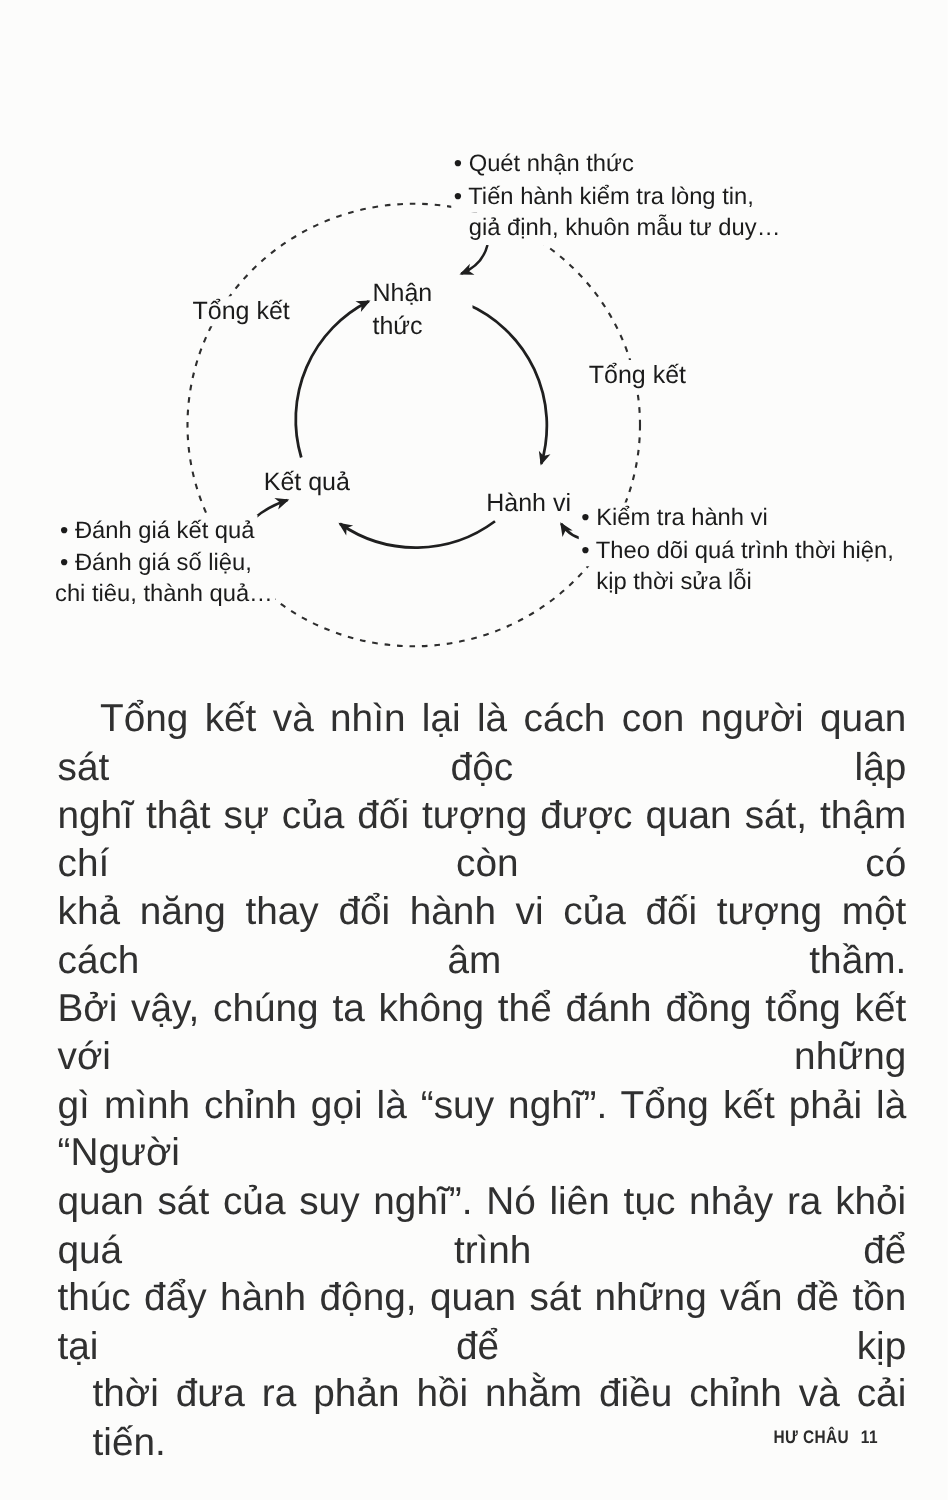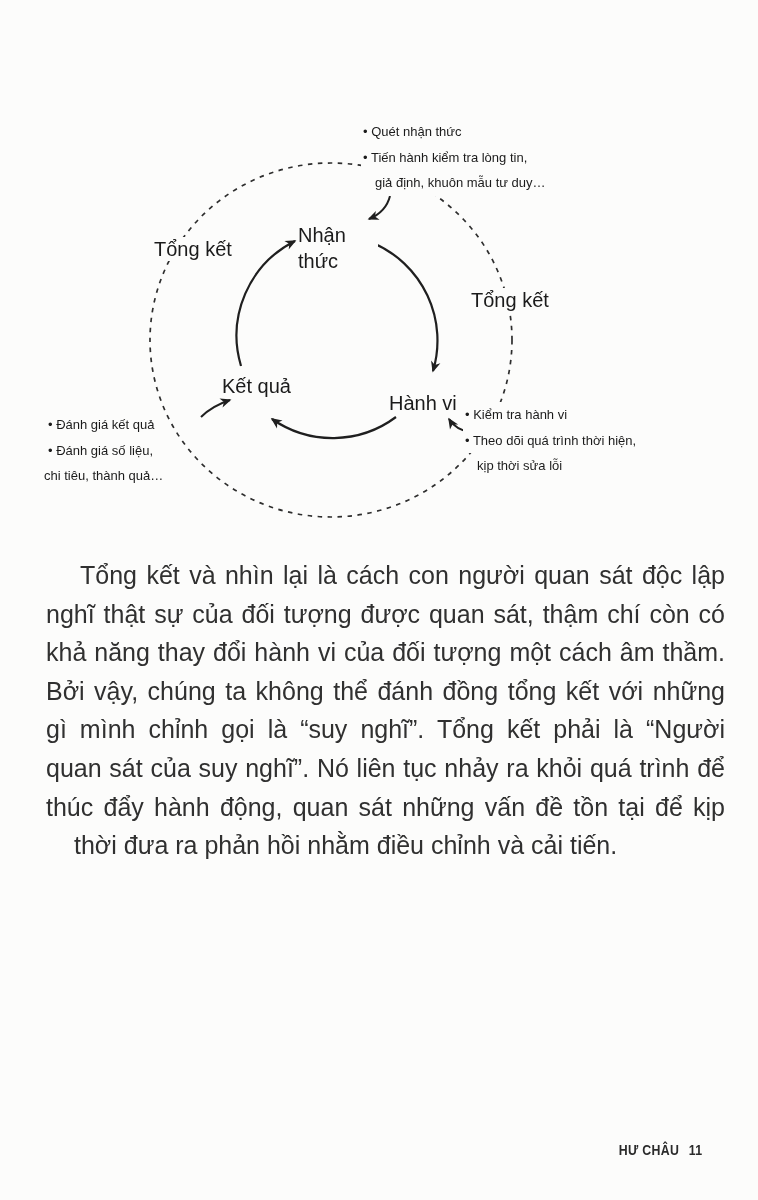--- a/index.html
+++ b/index.html
@@ -9,28 +9,28 @@
     font-family:"Liberation Sans","DejaVu Sans",sans-serif;
     color:#1f1f1f; overflow:hidden;
   }
   
   .diagram-svg { position:absolute; left:0; top:0; }
   .dlabel {
     position:absolute; font-size:20px; line-height:24px; color:#1b1b1b;
     background:#fcfcfb; padding:0 3px; white-space:nowrap;
   }
   .dlabel.center2 { white-space:normal; width:80px; text-align:left; line-height:26px; padding:0; }
-  .ann { position:absolute; font-size:13px; line-height:25.5px; color:#1b1b1b; }
+  .ann { position:absolute; font-size:19px; line-height:25.5px; color:#1b1b1b; }
   .ann div { display:table; background:#fcfcfb; padding:0 2px; white-space:nowrap; }
   .ann .cont { margin-left:12px;text-align:center; }
   .ann.no-indent .cont { margin-left:-4px; }
   
   .para {
     position:absolute; left:46px; top:556px; width:679px;
-    font-size:25px; line-height:38.6px; color:#303030;
+    font-size:31px; line-height:38.6px; color:#303030;
   }
   .pline { text-align:justify; text-align-last:justify; }
   .pline.first { text-indent:34px; }
   .pline.last { text-align-last:left;margin-left:28px; }
   
   .footer {
     position:absolute; top:1142px; right:56px; display:flex; gap:11px;
     font-size:14.5px; font-weight:600; letter-spacing:0.4px; color:#2b2b2b;
     transform:scaleX(0.85); transform-origin:100% 50%; white-space:nowrap;
   }
@@ -58,21 +58,21 @@
   <div class="ann" style="left:361px; top:119px;">
     <div>• Quét nhận thức</div>
     <div>• Tiến hành kiểm tra lòng tin,</div>
     <div class="cont">giả định, khuôn mẫu tư duy…</div>
   </div>
 
   <div class="dlabel" style="left:151px; top:237px;">Tổng kết</div>
   <div class="dlabel" style="left:468px; top:288px;">Tổng kết</div>
 
   <div class="dlabel center2" style="left:298px; top:222px;">Nhận thức</div>
-  <div class="dlabel" style="left:219px; top:374px;text-align:center;">Kết quả</div>
+  <div class="dlabel" style="left:208px; top:374px;text-align:center;">Kết quả</div>
   <div class="dlabel" style="left:386px; top:391px;">Hành vi</div>
 
   <div class="ann no-indent" style="left:46px; top:412px;">
     <div>• Đánh giá kết quả</div>
     <div>• Đánh giá số liệu,</div>
     <div class="cont">chi tiêu, thành quả…</div>
   </div>
 
   <div class="ann" style="left:463px; top:402px;">
     <div>• Kiểm tra hành vi</div>

